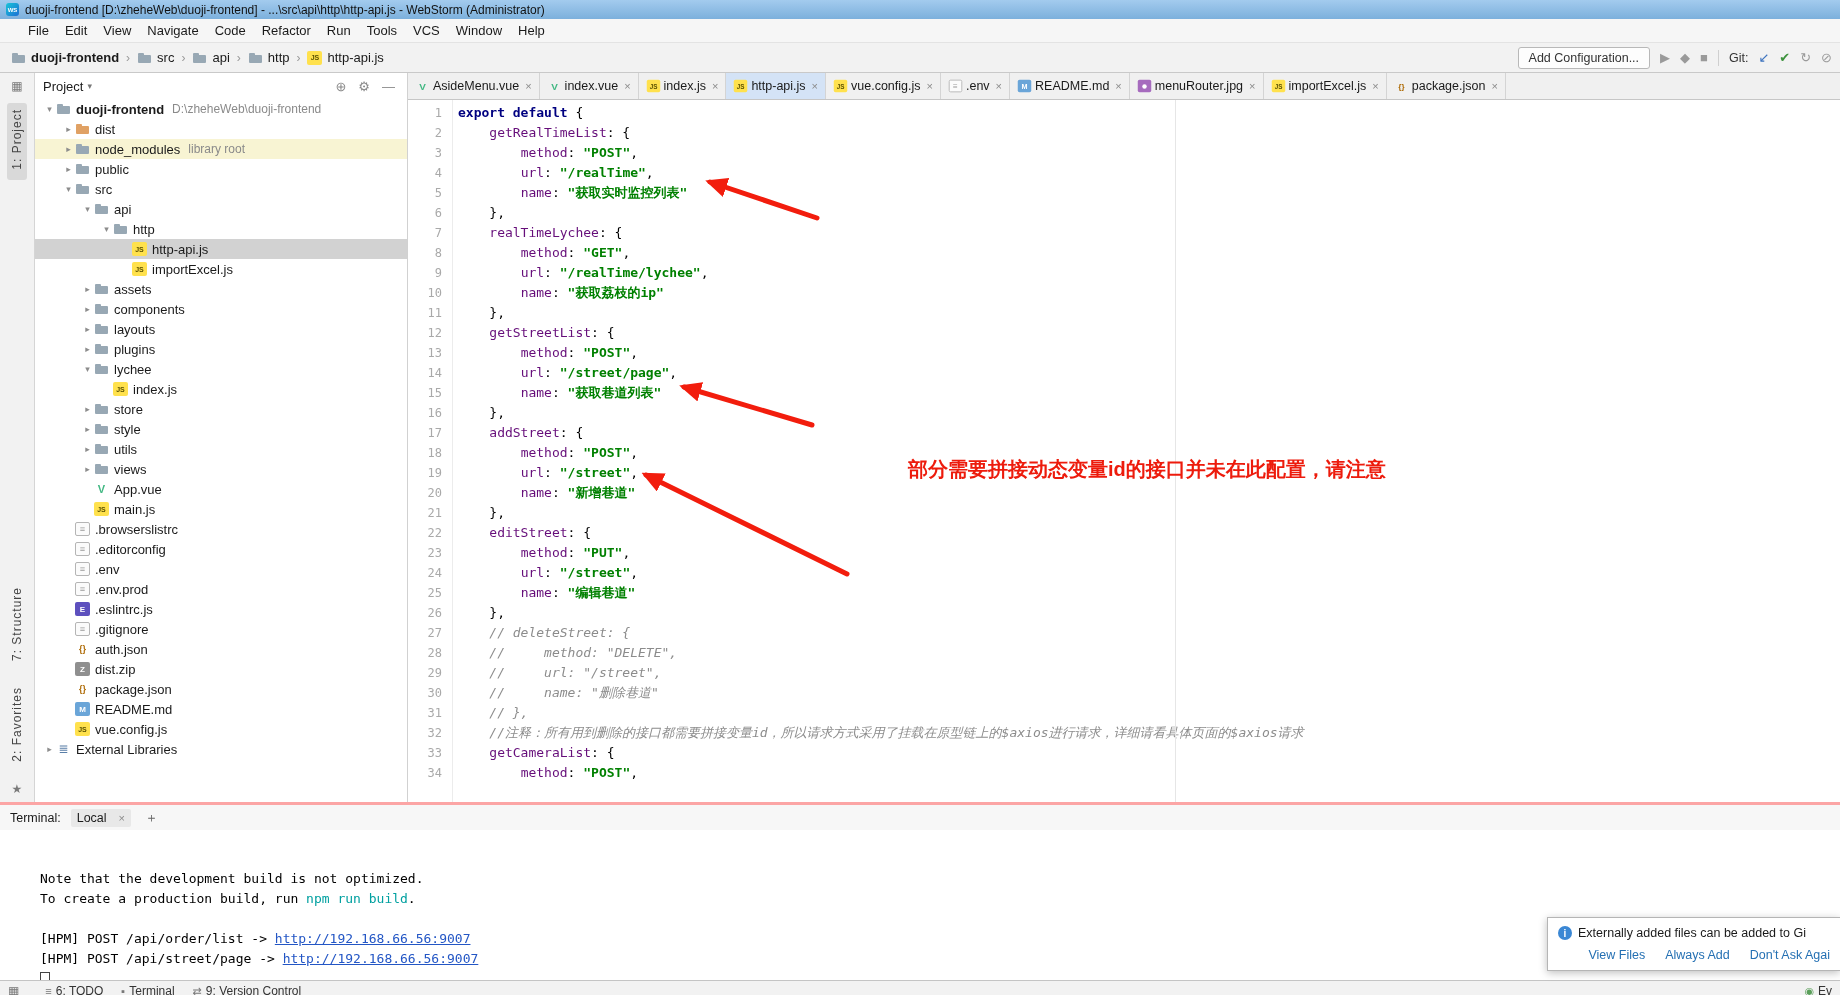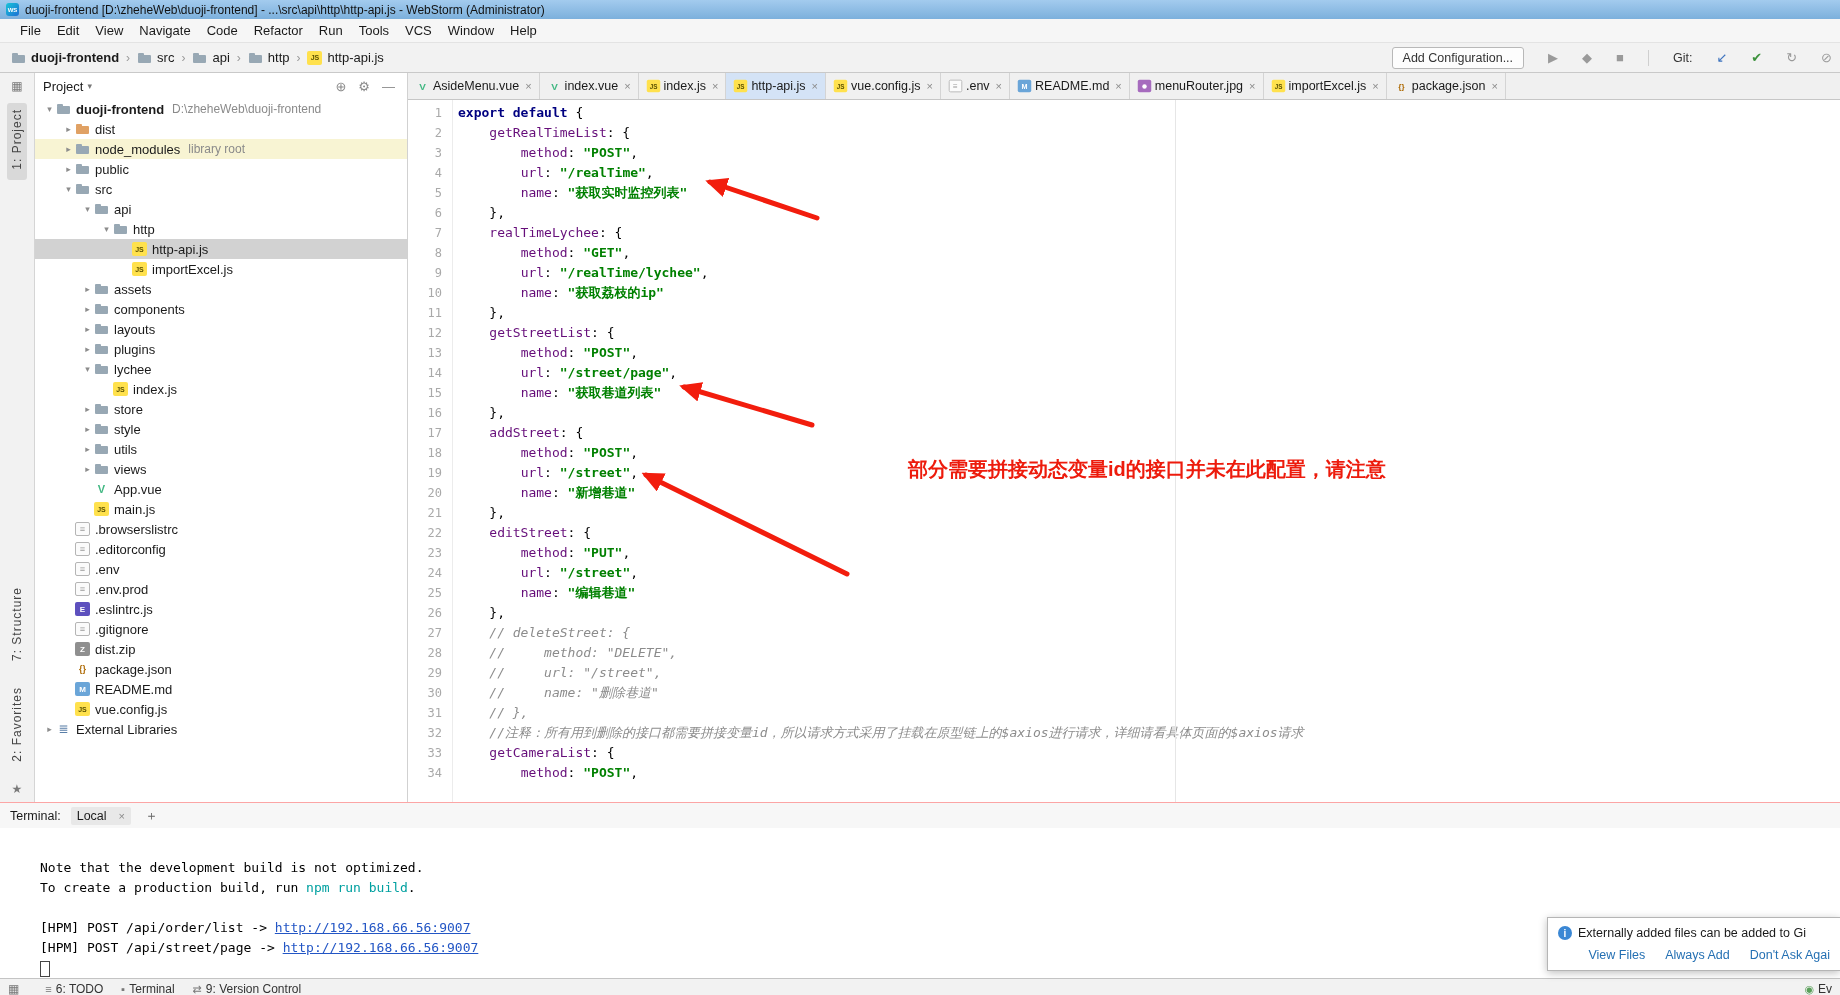--- a/index.html
+++ b/index.html
@@ -4,30 +4,30 @@
 <style>
   html,body{margin:0;padding:0;}
   body{width:1840px;height:995px;overflow:hidden;font-family:"Liberation Sans",sans-serif;background:#fff;color:#1a1a1a;}
   .app{width:1840px;height:995px;display:flex;flex-direction:column;}
 
   
   .title-bar{height:19px;background:linear-gradient(#a3cbee,#7cb0dc);display:flex;align-items:center;padding:0 6px;font-size:12px;color:#111;flex:none;}
   .ws-icon{width:13px;height:13px;border-radius:3px;background:linear-gradient(135deg,#19c4d8,#1a6fd4);color:#fff;font-size:6px;font-weight:bold;display:inline-flex;align-items:center;justify-content:center;margin-right:6px;}
 
   
-  .menu-bar{height:23px;background:#f6f6f6;display:flex;align-items:center;padding-left:12px;font-size:13px;flex:none;border-bottom:1px solid #e3e3e3;}
+  .menu-bar{height:23px;background:#f6f6f6;display:flex;align-items:center;padding-left:20px;font-size:13px;flex:none;border-bottom:1px solid #e3e3e3;}
   .menu-item{padding:2px 8px;cursor:default;}
 
   
   .toolbar{height:29px;background:#f2f2f2;border-bottom:1px solid #c9c9c9;display:flex;align-items:center;padding:0 8px;font-size:13px;flex:none;overflow:hidden;}
   .breadcrumb{display:flex;align-items:center;gap:2px;flex:1;min-width:0;}
   .crumb{display:flex;align-items:center;padding:1px 3px;}
   .crumb.bold .crumb-label{font-weight:bold;}
   .crumb-sep{color:#9a9a9a;padding:0 2px;font-size:12px;}
-  .tb-right{display:flex;align-items:center;gap:24px;flex:none;}
+  .tb-right{display:flex;align-items:center;gap:10px;flex:none;}
   .add-config{font-family:"Liberation Sans",sans-serif;font-size:12.5px;color:#333;background:#fdfdfd;border:1px solid #b8b8b8;border-radius:3px;padding:3px 10px;}
   .tbi{font-size:13px;color:#9a9a9a;}
   .tbi.blue{color:#3f74bf;}
   .tbi.green{color:#3c923c;}
   .tb-div{width:1px;height:16px;background:#cfcfcf;}
   .git-label{color:#333;font-size:12.5px;}
 
   
   .main{height:729px;display:flex;flex:none;}
 
@@ -93,21 +93,21 @@
   .guide{position:absolute;left:767px;top:0;bottom:0;border-left:1px solid #e6e6e6;}
   .k{color:#000080;font-weight:bold;}
   .f{color:#660e7a;}
   .s{color:#008000;font-weight:bold;}
   .p{color:#000;}
   .c{color:#8c8c8c;font-style:italic;}
   .arrows{position:absolute;inset:0;width:100%;height:100%;pointer-events:none;}
   .annotation{position:absolute;left:500px;top:356px;color:#ed1b0c;font-size:20px;font-weight:bold;font-family:"Liberation Sans",sans-serif;white-space:nowrap;pointer-events:none;}
 
   
-  .terminal-panel{height:175px;border-top:1px solid #fca5a5;display:flex;flex-direction:column;flex:none;background:#fff;}
+  .terminal-panel{height:175px;border-top:3px solid #fca5a5;display:flex;flex-direction:column;flex:none;background:#fff;gap:9px;}
   .terminal-header{height:25px;background:#f7f7f7;display:flex;align-items:center;padding:0 10px;font-size:12.5px;gap:10px;flex:none;}
   .term-tab{display:flex;align-items:center;gap:6px;padding:2px 6px;background:#e8e8e8;border-radius:2px;}
   .term-plus{color:#666;font-size:13px;padding:0 4px;}
   .terminal-body{flex:1;font-family:"DejaVu Sans Mono",monospace;font-size:13px;padding:30px 0 0 40px;overflow:hidden;}
   .tline{height:20px;line-height:20px;white-space:pre;color:#1a1a1a;}
   .cmd{color:#00a0a0;}
   .tlink{color:#2356c5;text-decoration:underline;}
   .cursor-box{display:inline-block;width:8px;height:14px;border:1px solid #444;vertical-align:middle;}
 
   
@@ -351,20 +351,25 @@
           </div>
           <div class="tree-row" style="padding-left: 27px;">
             <span class="chev"></span>
             <span class="ticon eslint"></span>
             <span class="tlabel">.eslintrc.js</span>
           </div>
           <div class="tree-row" style="padding-left: 27px;">
             <span class="chev"></span>
             <span class="ticon text"></span>
             <span class="tlabel">.gitignore</span>
+          </div>
+          <div class="tree-row" style="padding-left: 27px;">
+            <span class="chev"></span>
+            <span class="ticon json"></span>
+            <span class="tlabel">auth.json</span>
           </div>
           <div class="tree-row" style="padding-left: 27px;">
             <span class="chev"></span>
             <span class="ticon zip"></span>
             <span class="tlabel">dist.zip</span>
           </div>
           <div class="tree-row" style="padding-left: 27px;">
             <span class="chev"></span>
             <span class="ticon json"></span>
             <span class="tlabel">package.json</span>

